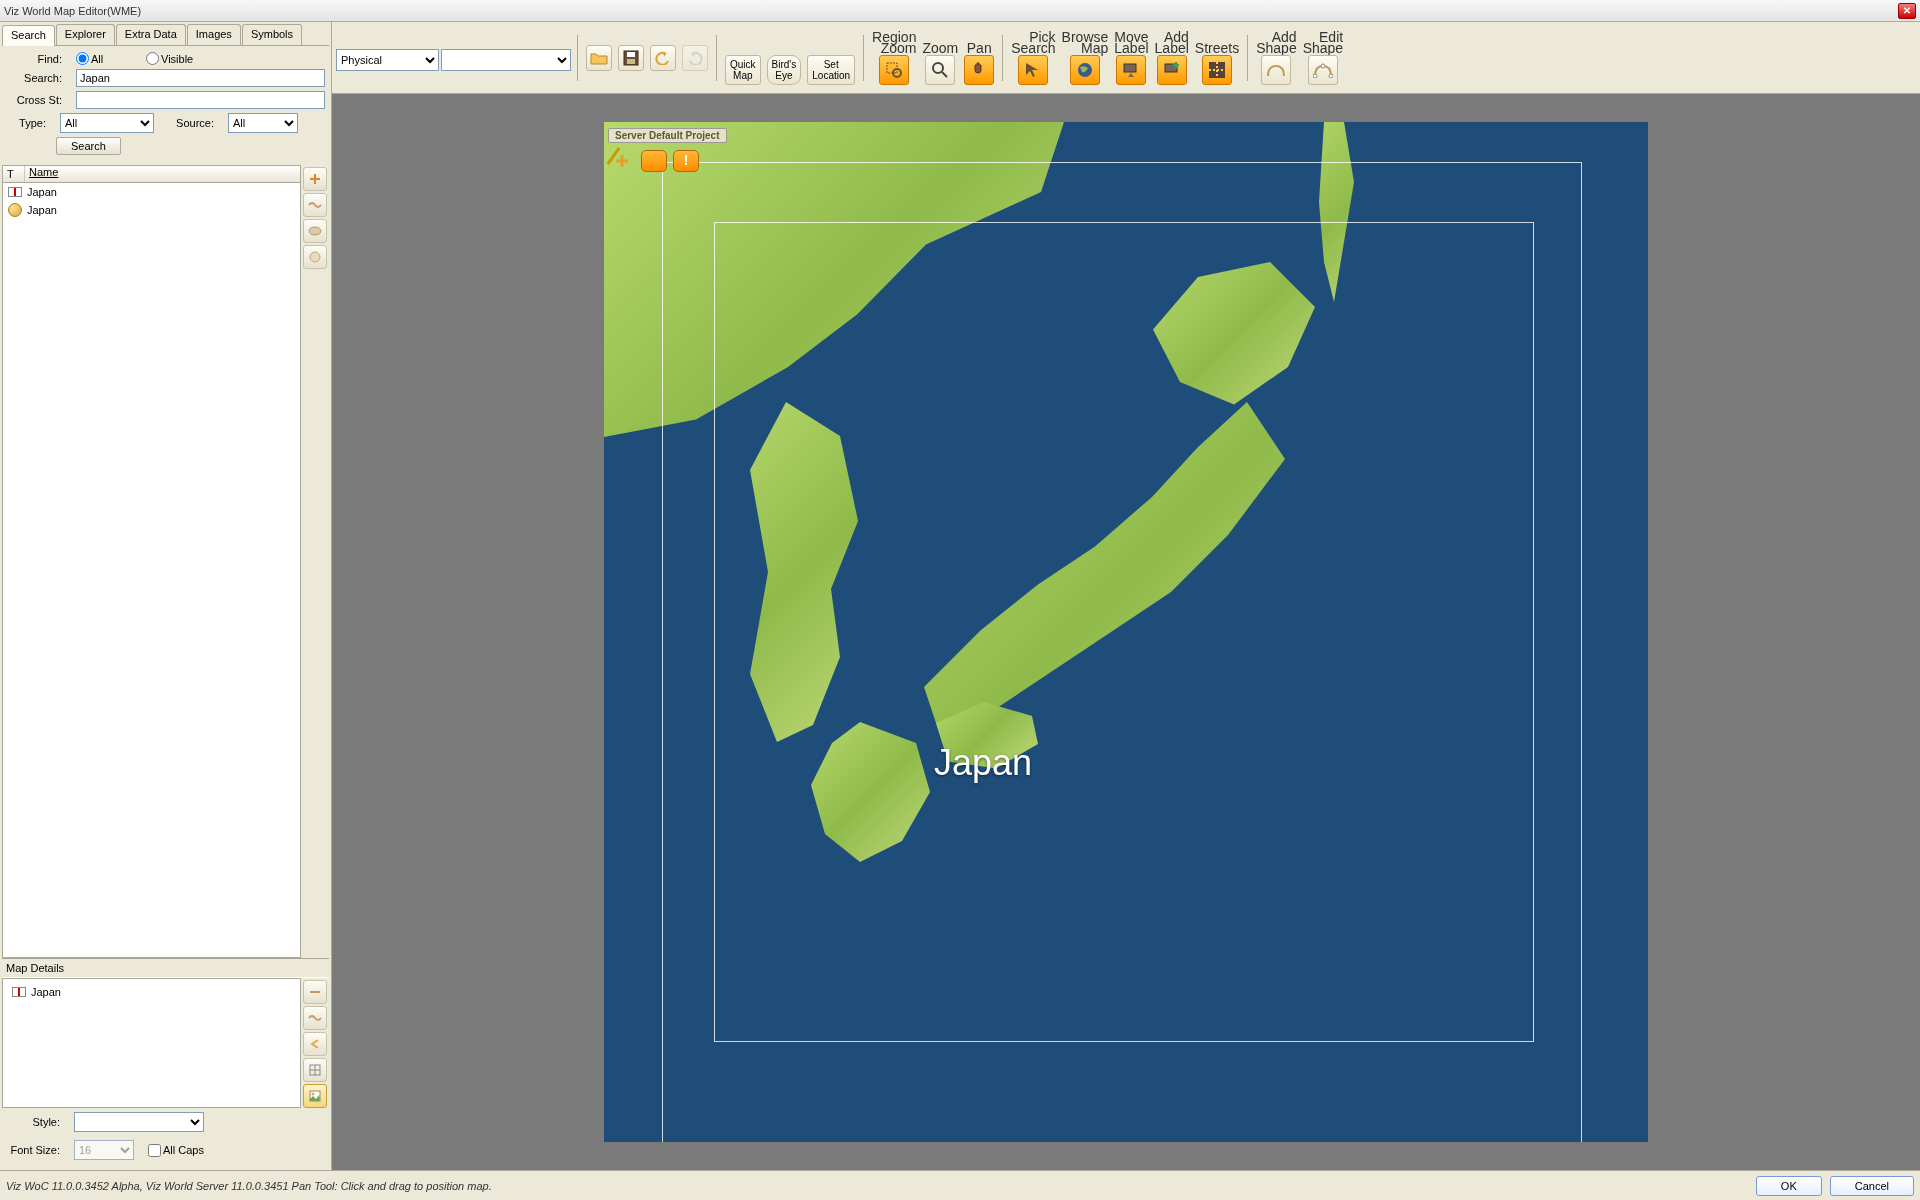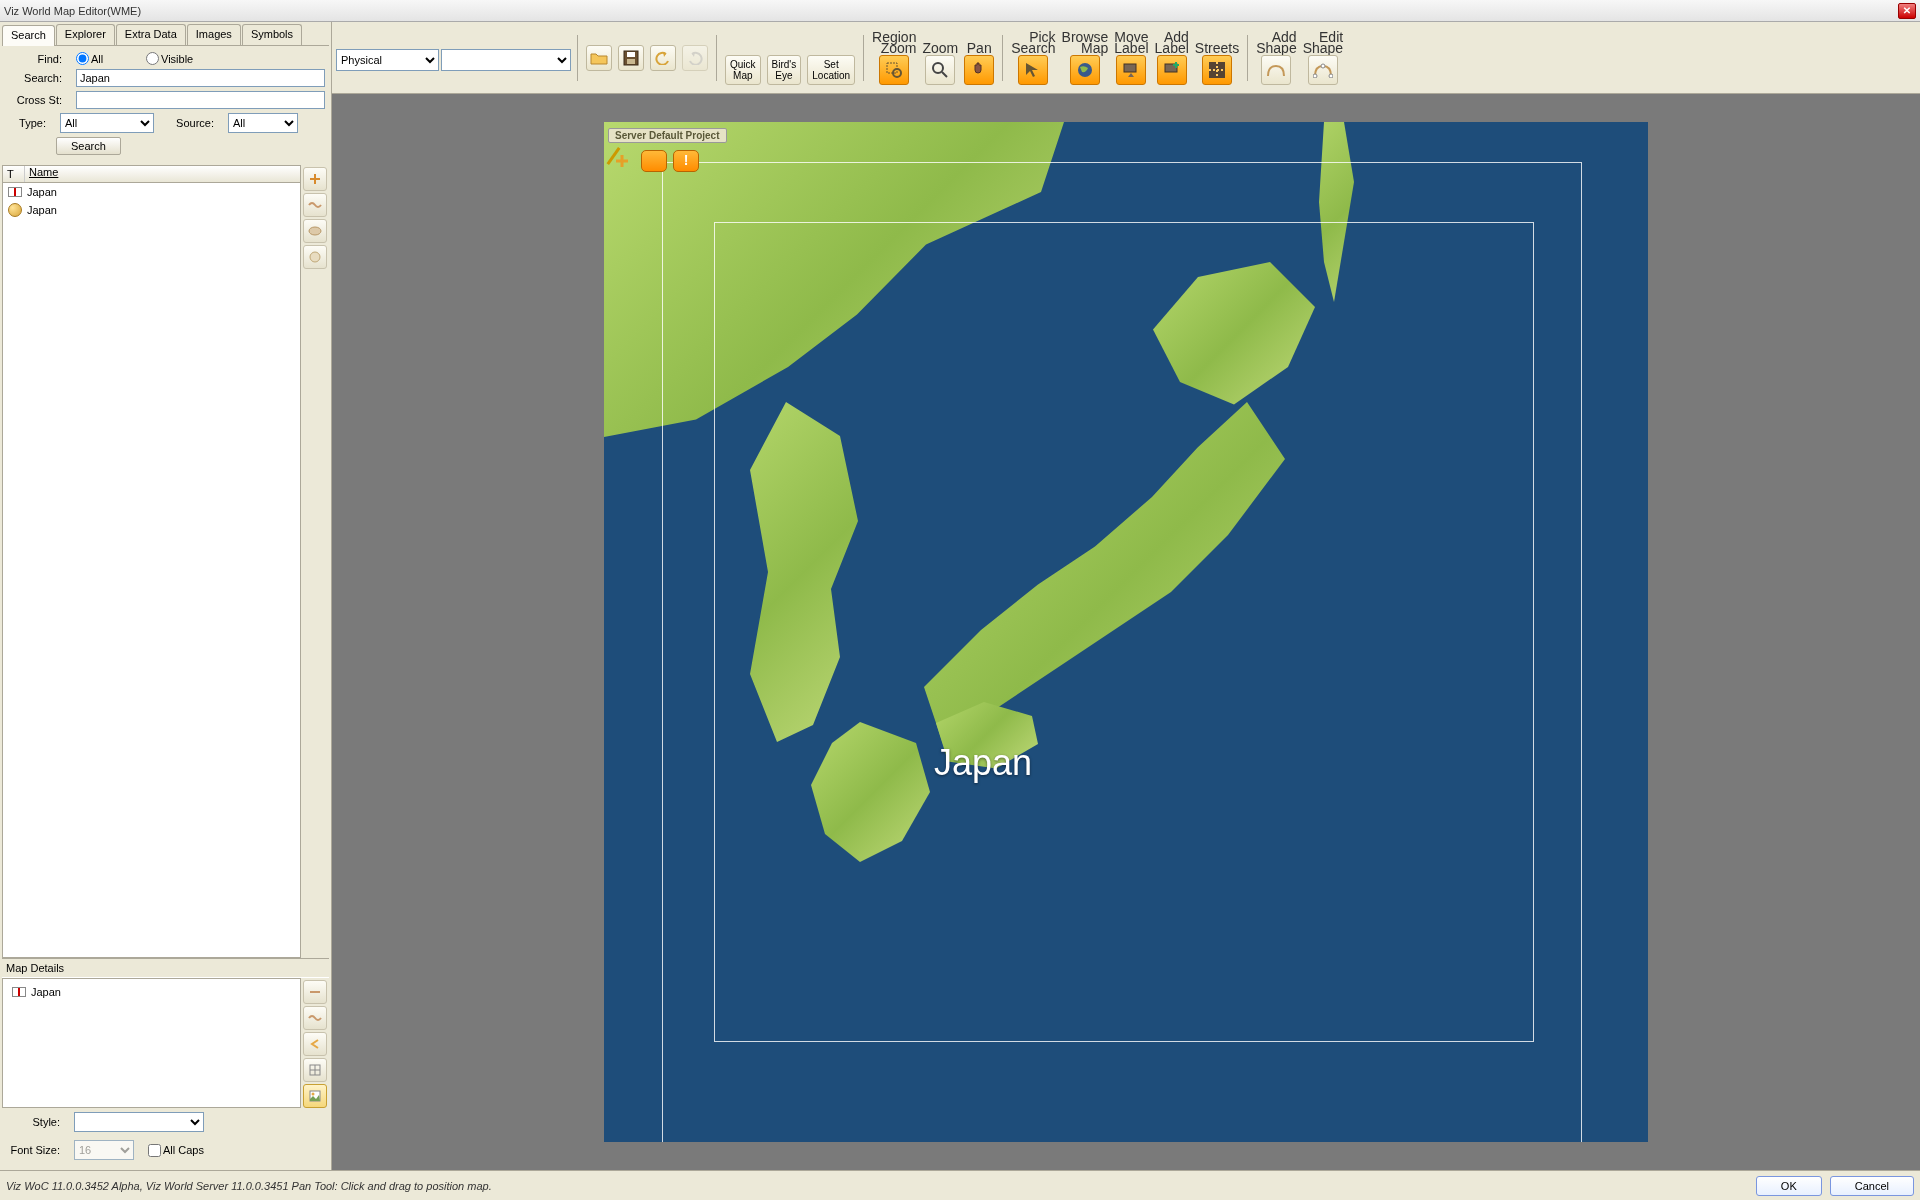--- a/index.html
+++ b/index.html
@@ -264,21 +264,21 @@
         </div>
       <div class="tb-sep"></div>
 
       <div class="tb-btn">
           <div class="lbl"></div>
           <div class="tb-txtbtn" style="white-space:pre-line;">Quick
 Map</div>
         </div>
       <div class="tb-btn">
           <div class="lbl"></div>
-          <div class="tb-txtbtn" style="white-space:pre-line;">Bird's
+          <div class="tb-txtbtn" style="white-space:pre-line;border-radius:9px;">Bird's
 Eye</div>
         </div>
       <div class="tb-btn">
           <div class="lbl"></div>
           <div class="tb-txtbtn" style="white-space:pre-line;">Set
 Location</div>
         </div>
       <div class="tb-sep"></div>
 
       <div class="tb-btn">

